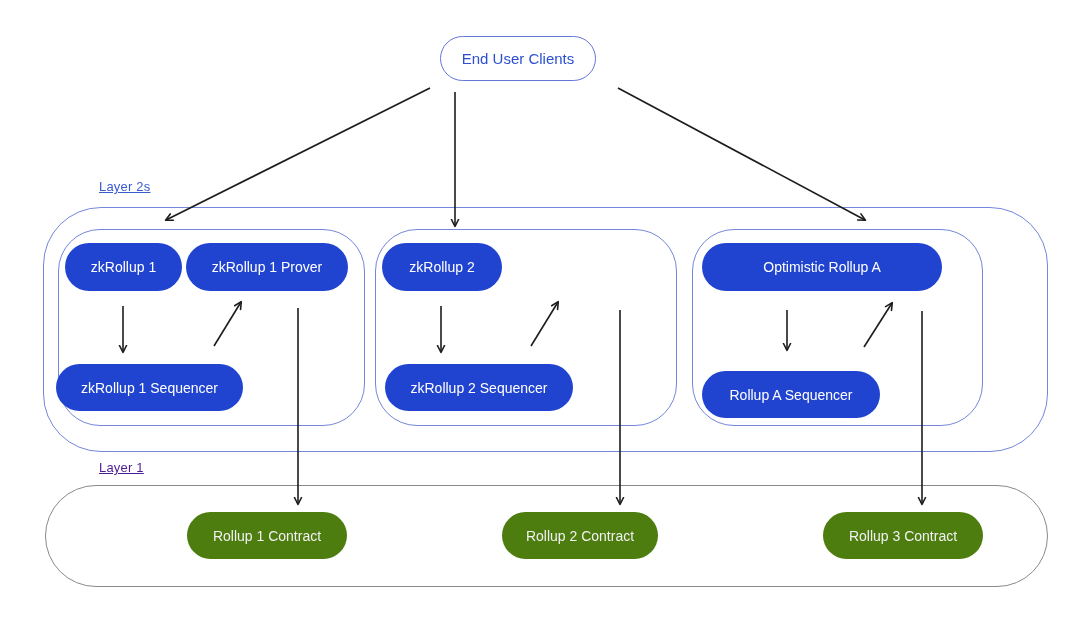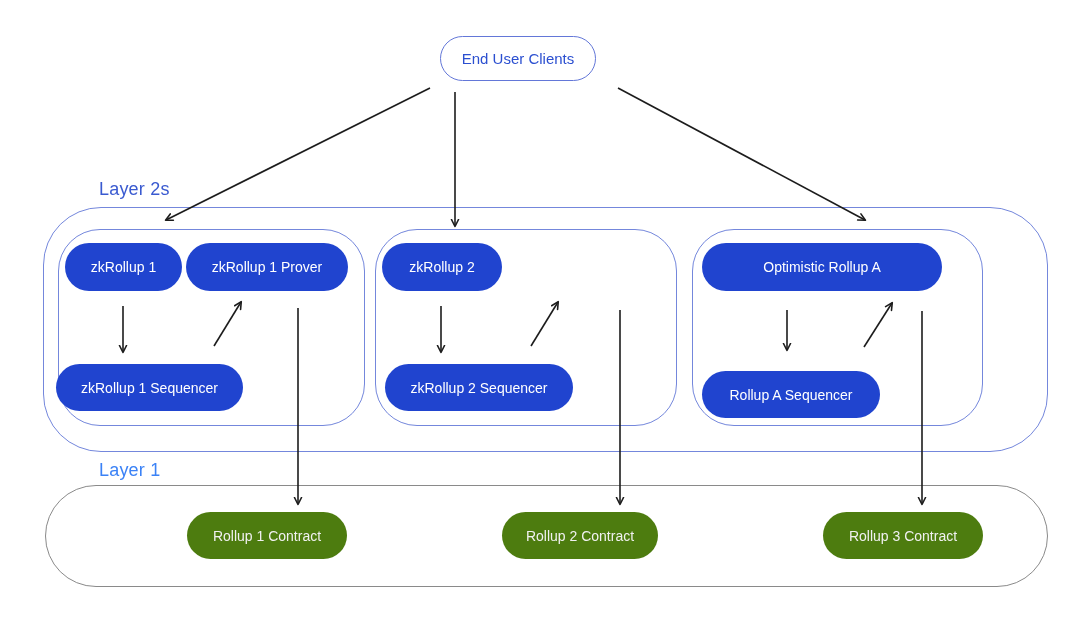--- a/index.html
+++ b/index.html
@@ -21,23 +21,23 @@
   .top-pill {
     display: flex; align-items: center; justify-content: center;
     border: 1.5px solid #6377d8;
     border-radius: 23px;
     color: #2b4fd0;
     font-size: 15px;
     background: #ffffff;
   }
 
   
-  .section-label { font-size: 18px; letter-spacing: 0.2px; }
+  .section-label { font-size: 13px; letter-spacing: 0.2px; text-decoration: underline; }
   .label-blue { color: #3a5ad0; }
-  .label-gray { color: #3b82f6; }
+  .label-gray { color: #4c1d95; }
 
   
   .container-l2 {
     border: 1px solid #7487dc;
     border-radius: 58px;
     background: transparent;
   }
   .container-group {
     border: 1px solid #7487dc;
     border-radius: 42px;

